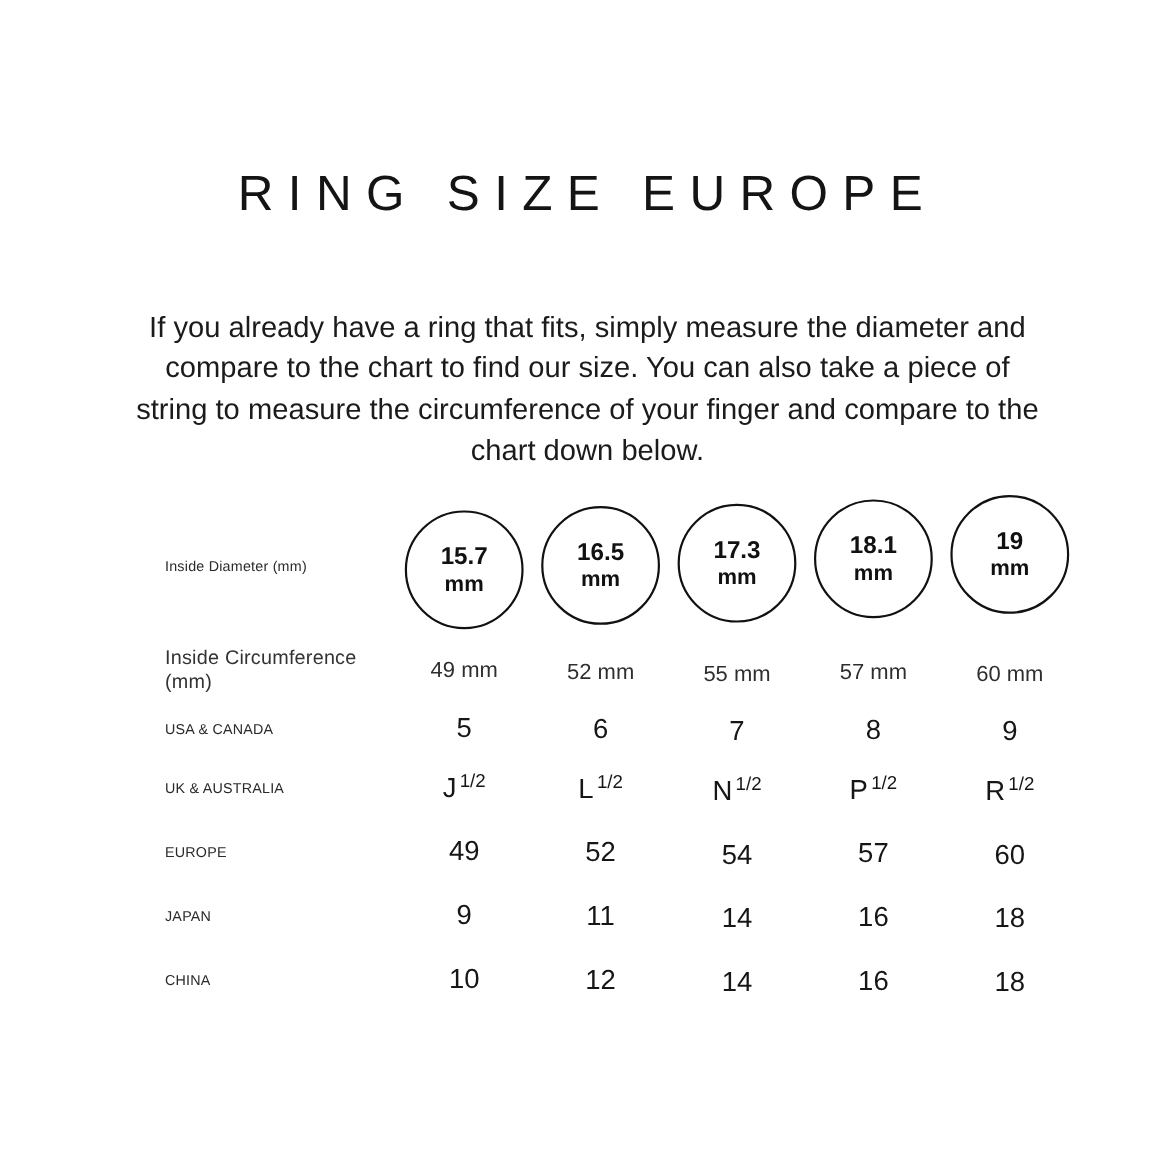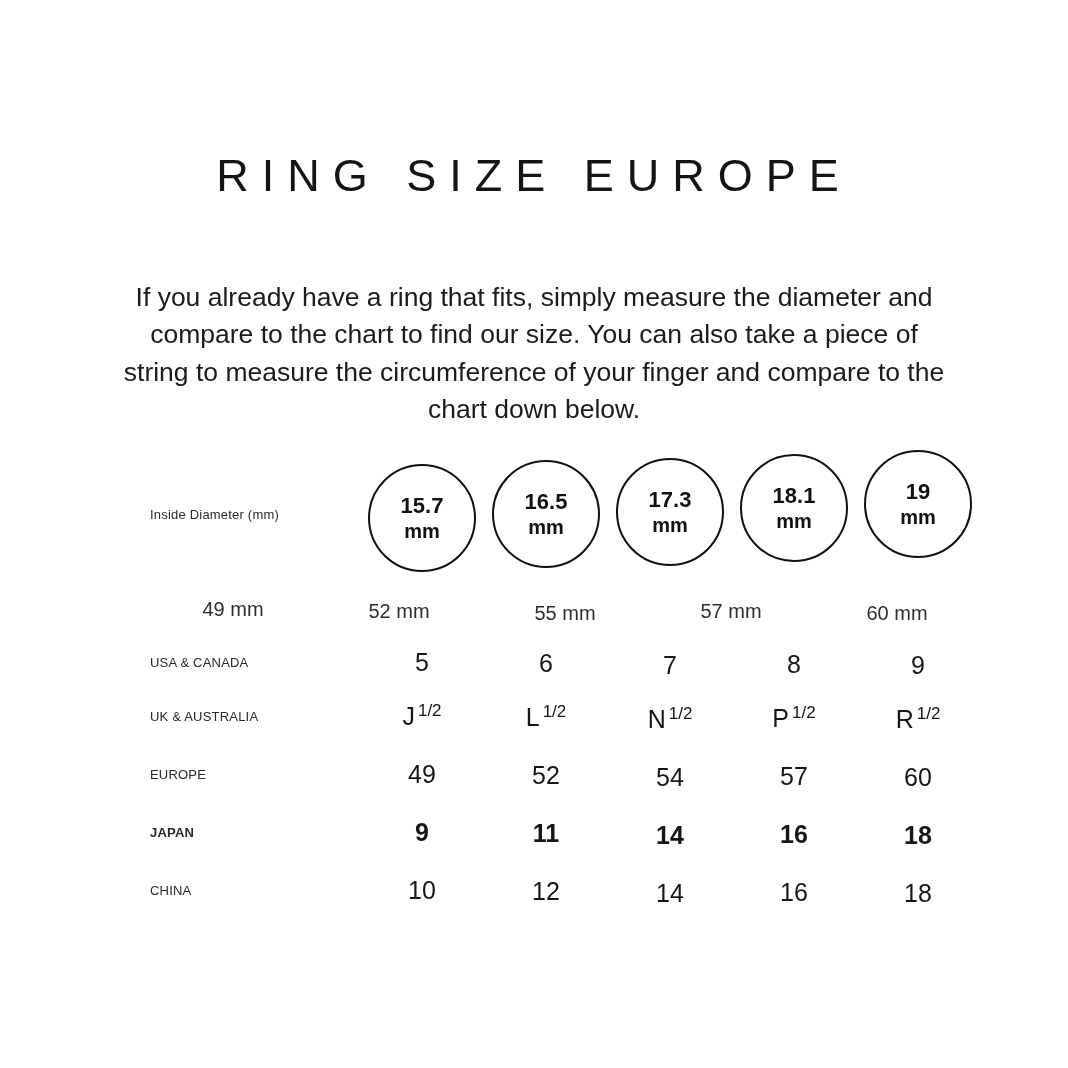--- a/index.html
+++ b/index.html
@@ -153,21 +153,21 @@
     margin-left: 3px;
   }
   .row-std.offset .cell.s1 { position: relative; top: 1px; }
   .row-std.offset .cell.s2 { position: relative; top: 3px; }
   .row-std.offset .cell.s3 { position: relative; top: 2px; }
   .row-std.offset .cell.s4 { position: relative; top: 3px; }
 
   .row-usa { margin-top: 12px; }
   .row-uk  { margin-top: 10px; }
   .row-eu  { margin-top: 14px; }
-  .row-jp  { margin-top: 14px; font-weight: bold; }
+  .row-jp  { margin-top: 14px; }
   .row-cn  { margin-top: 14px; }
 
   
   .watermark {
     position: absolute;
     top: 952px;
     left: 0;
     width: 1068px;
     text-align: center;
     font-size: 15px;
@@ -217,20 +217,21 @@
         <div class="cell ring-wrap s4">
           <div class="ring">
             <span class="num">19</span>
             <span class="unit">mm</span>
           </div>
         </div>
       </div>
     </div>
 
     <div class="row row-circ">
+      <div class="row-label small">Inside Circumference (mm)</div>
       <div class="cells">
         <div class="cell s0">49 mm</div>
         <div class="cell s1">52 mm</div>
         <div class="cell s2">55 mm</div>
         <div class="cell s3">57 mm</div>
         <div class="cell s4">60 mm</div>
       </div>
     </div>
 
     <div class="row row-std offset row-usa">

